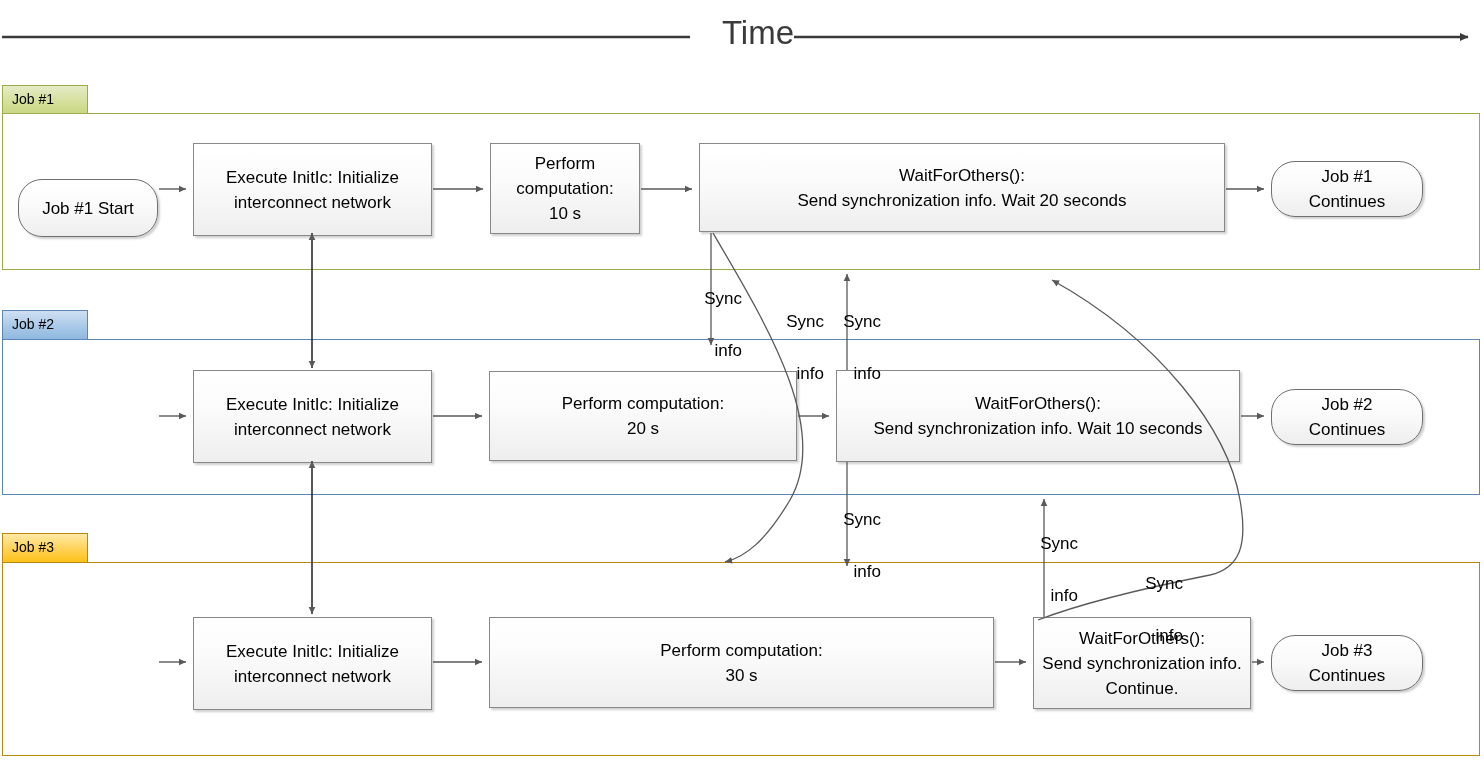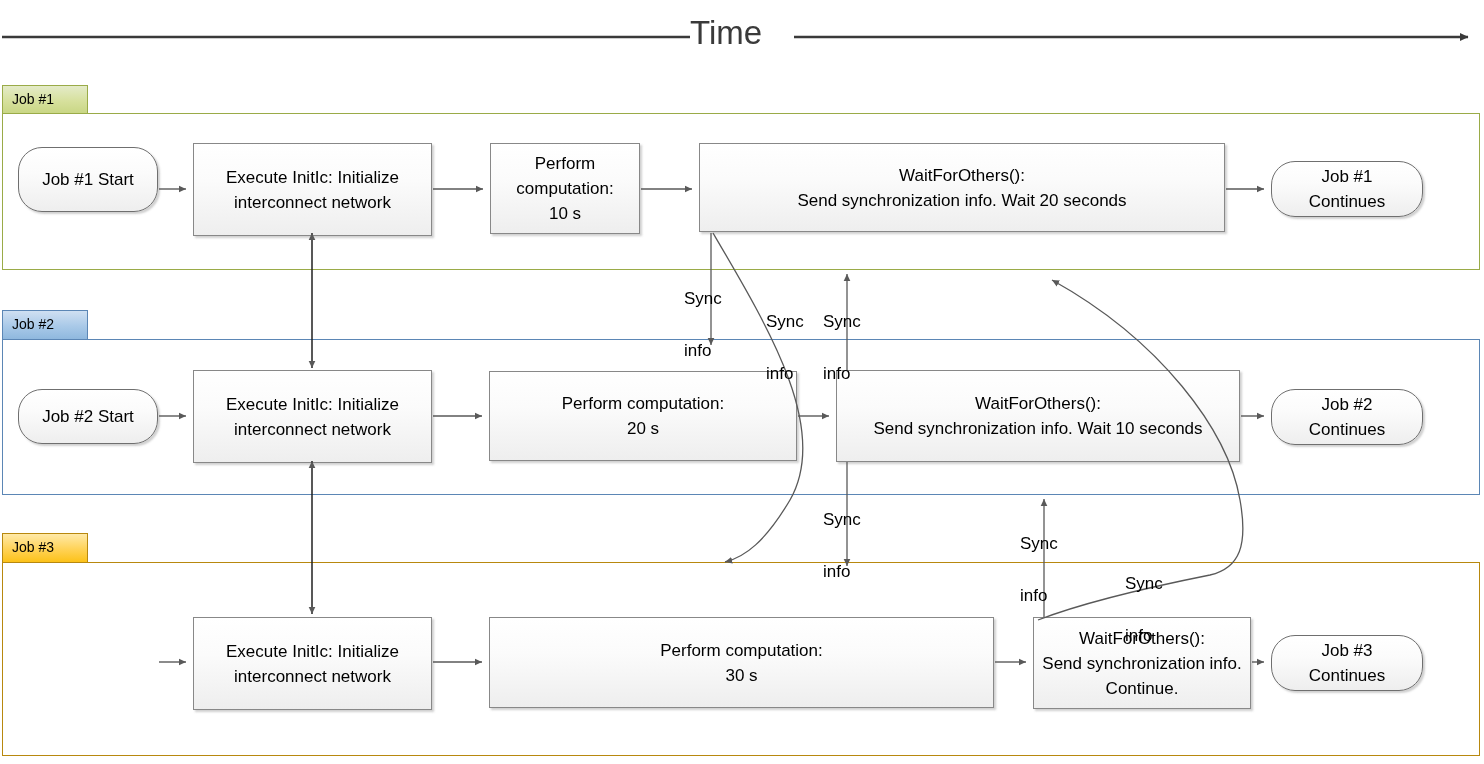--- a/index.html
+++ b/index.html
@@ -3,21 +3,21 @@
 <meta charset="utf-8">
 <style>
   html,body{margin:0;padding:0;background:#ffffff;}
   body{width:1484px;height:764px;position:relative;overflow:hidden;
        font-family:"Liberation Sans","DejaVu Sans",sans-serif;color:#000;}
 
   #canvas{position:absolute;left:0;top:0;width:1484px;height:764px;}
 
   
   #time-axis{position:absolute;left:0;top:18px;width:1484px;height:44px;}
-  #time-label{position:absolute;left:690px;top:16px;width:104px;text-align:left;
+  #time-label{position:absolute;left:690px;top:16px;width:104px;text-align:right;
               font-size:33px;line-height:33px;background:#fff;color:#3a3a3a;
               font-family:"Liberation Sans","DejaVu Sans",sans-serif;z-index:5;}
   .lane-tab{position:absolute;height:29px;width:86px;box-sizing:border-box;
             font-size:14px;line-height:27px;padding-left:9px;font-weight:400;}
   .lane-body{position:absolute;box-sizing:border-box;background:#fff;}
 
   .tab1{background:linear-gradient(to bottom,#e4ebc8 0%,#d6e09c 55%,#c8d683 100%);
         border:1px solid #9aab48;border-bottom:none;}
   .body1{border:1px solid #9aab48;}
   .tab2{background:linear-gradient(to bottom,#cfe0f2 0%,#a9c9e8 55%,#8fb8de 100%);
@@ -31,21 +31,21 @@
   .node{position:absolute;box-sizing:border-box;display:flex;align-items:center;
         justify-content:center;text-align:center;
         background:linear-gradient(to bottom,#ffffff 0%,#fbfbfb 40%,#eeeeee 100%);
         border:1px solid #888888;
         box-shadow:2px 2px 2px rgba(150,150,150,.45);
         font-size:17px;line-height:25px;color:#000;padding:2px 6px;}
   .node.term{border-radius:24px;border:1px solid #6f6f6f;}
 
   
   .sync{position:absolute;font-size:17px;line-height:26px;color:#000;
-        background:transparent;text-align:left;white-space:pre-line;}
+        background:transparent;text-align:right;white-space:pre-line;}
 
   svg{position:absolute;left:0;top:0;overflow:visible;}
 </style>
 </head>
 <body>
 
 <div id="canvas">
 
   <svg id="time-axis" width="1484" height="44">
     <defs>
@@ -59,39 +59,38 @@
         <path d="M8,0.6 L0.8,4 L8,7.4 z" fill="#595959"></path>
       </marker>
     </defs>
     <line x1="2" y1="19" x2="1468" y2="19" stroke="#3a3a3a" stroke-width="2.4" marker-end="url(#arrHead)"></line>
   </svg>
   <div id="time-label">Time</div>
 
   <div class="lane-tab tab1" style="left:2px;top:85px;">Job #1</div>
   <div class="lane-body body1" style="left:2px;top:113px;width:1478px;height:157px;"></div>
 
-  <div class="node term" style="left: 18px; top: 147px; width: 140px; height: 65px; white-space: pre-line;">Job #1 Start</div>
+  <div class="node term" style="left: 18px; top: 179px; width: 140px; height: 58px; white-space: pre-line;">Job #1 Start</div>
   <div class="node" style="left: 193px; top: 143px; width: 239px; height: 93px; white-space: pre-line;">Execute InitIc: Initialize interconnect network</div>
   <div class="node" style="left:490px;top:143px;width:150px;height:91px;">
       <span style="white-space:pre-line">Perform computation:
 10 s</span>
     </div>
   <div class="node" style="left:699px;top:143px;width:526px;height:89px;">
       <span style="white-space:pre-line">WaitForOthers():
 Send synchronization info. Wait 20 seconds</span>
     </div>
   <div class="node term" style="left:1271px;top:161px;width:152px;height:56px;">
       <span style="white-space:pre-line">Job #1
 Continues</span>
     </div>
 
   <div class="lane-tab tab2" style="left:2px;top:310px;">Job #2</div>
   <div class="lane-body body2" style="left:2px;top:339px;width:1478px;height:156px;"></div>
 
-  <div class="node term" style="left: 18px; top: 389px; width: 140px; height: 55px; white-space: pre-line;">Job #2 Start</div>
   <div class="node" style="left:193px;top:370px;width:239px;height:93px;">
       <span style="white-space:pre-line">Execute InitIc: Initialize interconnect network</span>
     </div>
   <div class="node" style="left:489px;top:371px;width:308px;height:90px;">
       <span style="white-space:pre-line">Perform computation:
 20 s</span>
     </div>
   <div class="node" style="left:836px;top:370px;width:404px;height:92px;">
       <span style="white-space:pre-line">WaitForOthers():
 Send synchronization info. Wait 10 seconds</span>

